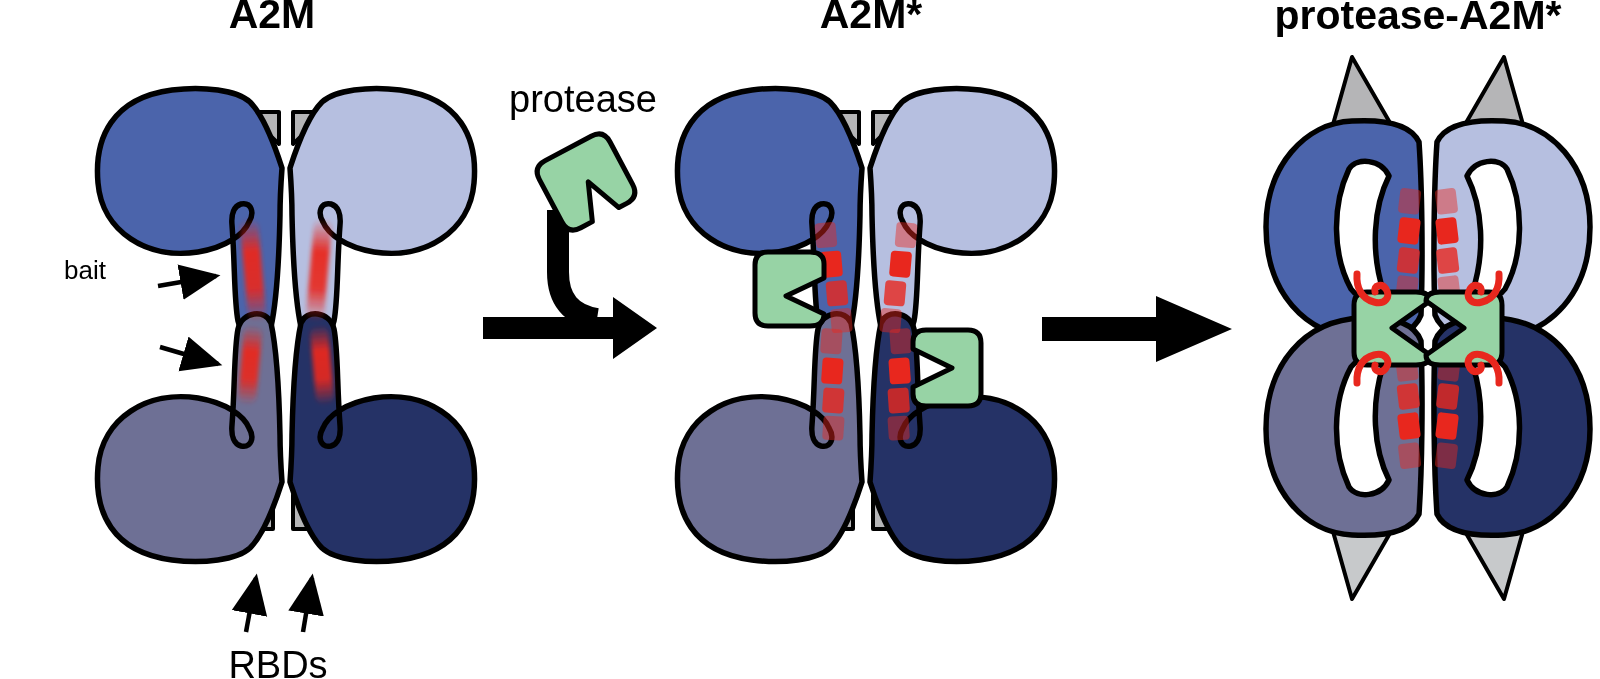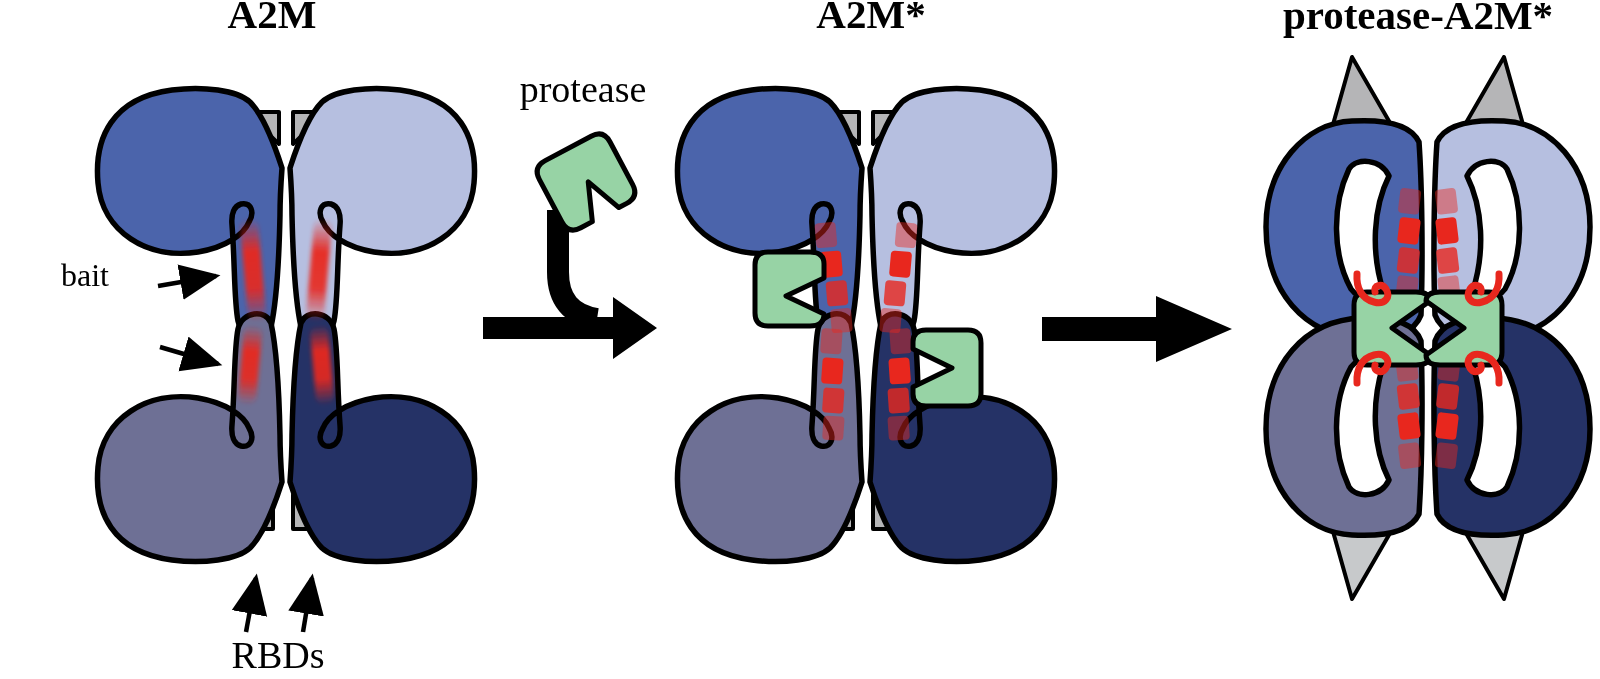--- a/index.html
+++ b/index.html
@@ -1,25 +1,25 @@
 <!DOCTYPE html>
 <html style="--lobe_blue: #4b64ab; --lobe_lavender: #b6bfe0; --lobe_slate: #6e7095; --lobe_navy: #253266; --rbd_gray: #b5b5b7; --rbd_gray_light: #c7c9cb; --protease_green: #97d3a5; --bait_red: #e8271e; --outline: #000000; --arrow_black: #000000; --text: #000000; --background: #ffffff;"><head>
 <meta charset="utf-8">
 <style>
   html,body{margin:0;padding:0;background:#fff;}
   .canvas{
     position:relative;width:1600px;height:679px;overflow:hidden;
     background:var(--background,#fff);
-    font-family:Liberation Serif, serif;
+    font-family:Liberation Sans, sans-serif;
   }
   .canvas > svg{position:absolute;left:0;top:0;}
   .label{position:absolute;color:var(--text,#000);white-space:nowrap;}
   .title{font-weight:bold;font-size:41px;line-height:1.0;transform:translateX(-50%);}
-  .plain{font-size:38px;line-height:1.0;transform:translateX(-50%);}
-  .baitlabel{left:0;top:251px;width:170px;text-align:center;font-size:32px;line-height:1.5;}
+  .plain{font-size:38px;line-height:1.0;transform:translateX(-50%);margin-top:10px;}
+  .baitlabel{left:0;top:251px;width:170px;text-align:center;font-size:26px;line-height:1.5;}
   .ln{stroke:var(--outline,#000);stroke-width:5.5;stroke-linejoin:round;stroke-linecap:round;}
   .c-tl{fill:var(--lobe_blue);}
   .c-tr{fill:var(--lobe_lavender);}
   .c-bl{fill:var(--lobe_slate);}
   .c-br{fill:var(--lobe_navy);}
   .c-gray{fill:var(--rbd_gray);stroke:var(--outline,#000);stroke-width:4;stroke-linejoin:round;}
   .c-gray2{fill:var(--rbd_gray_light);stroke:var(--outline,#000);stroke-width:4;stroke-linejoin:round;}
   .c-green{fill:var(--protease_green);stroke:var(--outline,#000);stroke-width:5;stroke-linejoin:round;}
   .c-red{fill:var(--bait_red);}
   .c-redstroke{stroke:var(--bait_red);stroke-width:7;fill:none;stroke-linecap:round;}

